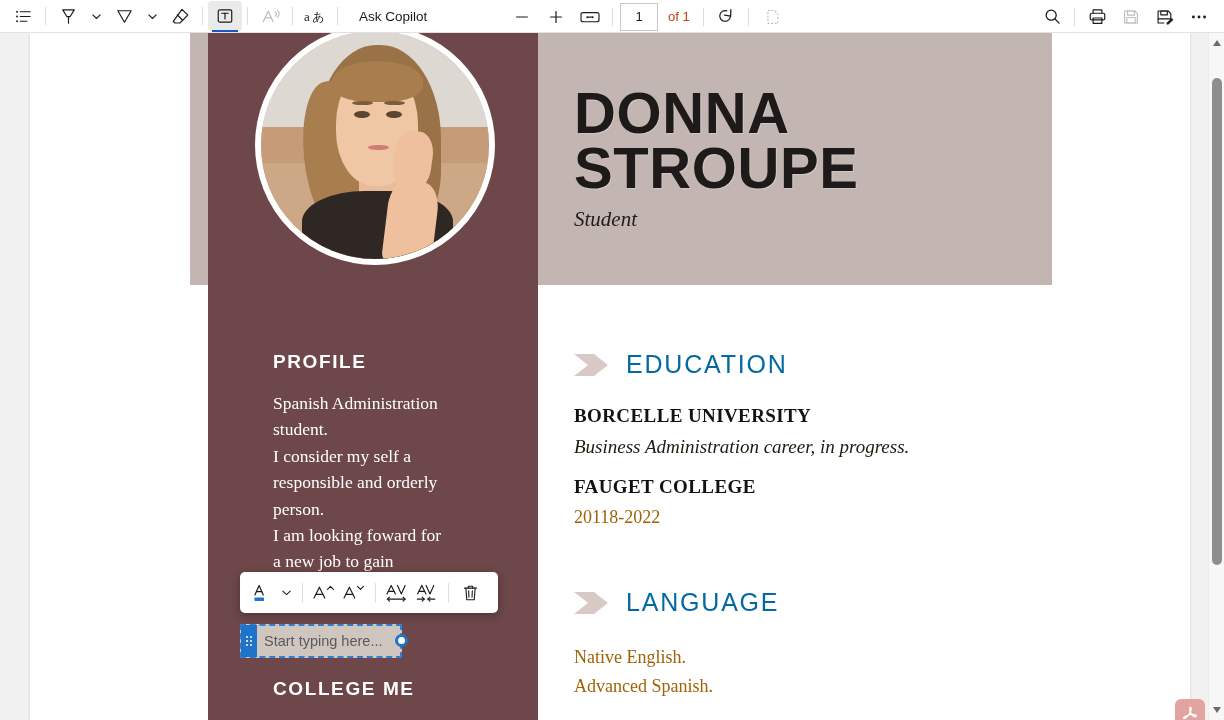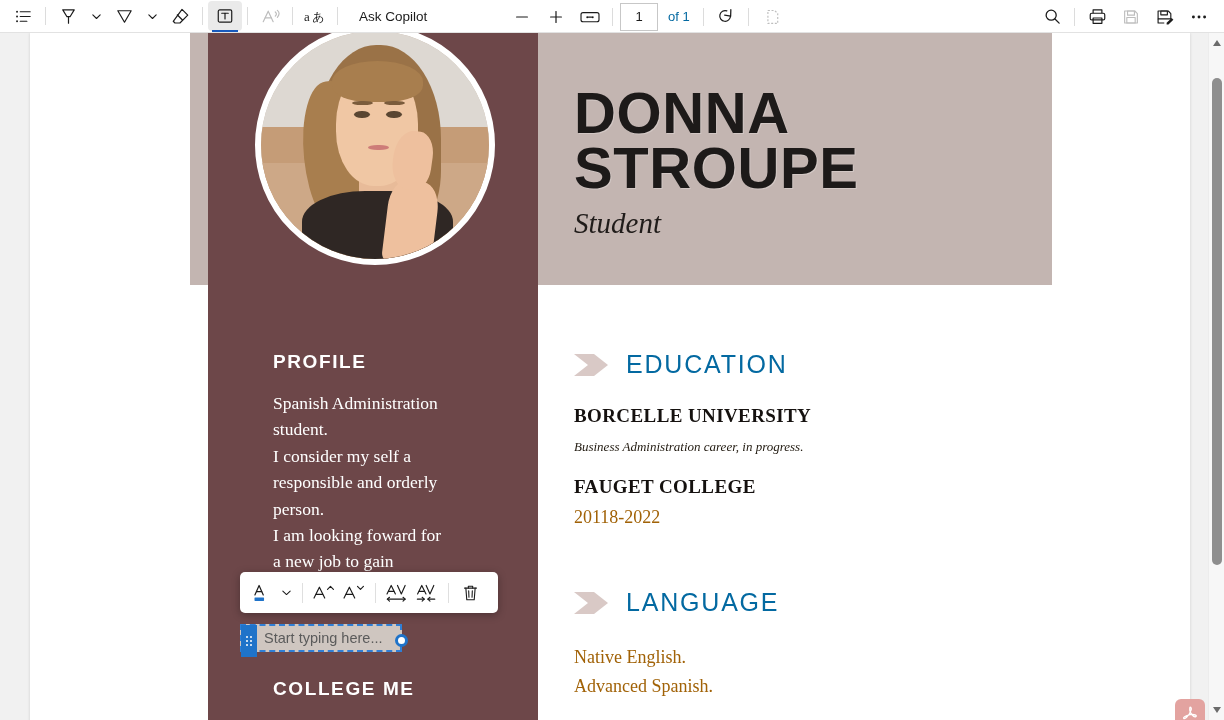--- a/index.html
+++ b/index.html
@@ -41,21 +41,21 @@
     height: 26px; padding: 0 10px; display: flex; align-items: center;
     font-size: 13.5px; color: #1b1b1b; border-radius: 4px; cursor: pointer;
     margin-left: 6px;
   }
 
   .pagebox {
     width: 38px; height: 28px; border: 1px solid #c7c7c7; background: #fff;
     display: flex; align-items: center; justify-content: center;
     font-size: 13px; color: #1b1b1b; margin: 0 2px; cursor: text;
   }
-  .oflabel { font-size: 13px; color: #0369a1; padding: 0 8px; text-align: center; }
+  .oflabel { font-size: 13px; color: #c2410c; padding: 0 8px; text-align: center; }
 
   .icon-svg { display: block; }
 
   
   .docarea {
     position: absolute; left: 0; top: 33px; width: 1224px; height: 687px;
     background: #f1f1f1; overflow: hidden;
   }
   .page {
     position: absolute; left: 30px; top: 0px;
@@ -117,37 +117,37 @@
   .sec-title-right {
     font-family: "Liberation Sans", sans-serif;
     font-weight: 400; font-size: 25px; letter-spacing: 1.8px; color: #0369a1;
   }
   .r-sub {
     font-family: "Liberation Serif", serif;
     font-weight: 700; font-size: 19px; letter-spacing: 0.4px; color: #15110f;
   }
   .r-text {
     font-family: "Liberation Serif", serif;
-    font-style: italic; font-size: 13px; line-height: 27px; color: #20190f;
+    font-style: italic; font-size: 19px; line-height: 27px; color: #20190f;
   }
   .r-plain {
     font-family: "Liberation Serif", serif;
     font-size: 18px; line-height: 29px; color: #a16207;
   }
   .name-block {
     position: absolute; left: 544px; top: 52px; width: 460px;
   }
   .name-line {
     font-family: "Liberation Sans", sans-serif; font-weight: 700;
     font-size: 58px; line-height: 55px; letter-spacing: 0.6px; color: #1d1a19;
     text-shadow: 1px 1px 0 rgba(255,255,255,0.25);
   }
   .role-line {
     font-family: "Liberation Serif", serif; font-style: italic;
-    font-size: 29px; color: #201c1a; margin-top: 12px;
+    font-size: 21px; color: #201c1a; margin-top: 12px;
   }
 
   
   .fmt-bar {
     position: absolute; left: 240px; top: 539px;
     width: 258px; height: 41px;
     background: #ffffff; border-radius: 5px;
     box-shadow: 0 2px 9px rgba(0,0,0,0.30);
     display: flex; align-items: center; padding: 0 6px;
     z-index: 40;
@@ -158,21 +158,21 @@
   }
   .fbtn.tiny { width: 20px; }
   .fsep { width: 1px; height: 20px; background: #dfdfdf; margin: 0 6px; }
 
   
   .tbox-wrap {
     position: absolute; left: 240px; top: 591px;
     width: 162px; height: 34px; z-index: 35;
   }
   .tbox-body {
-    position: absolute; left: 0; top: 0; width: 162px; height: 28px;
+    position: absolute; left: 0; top: 0; width: 162px; height: 34px;
     background: #cfc6c0;
     border: 2px dashed #2f7fd6;
     display: flex; align-items: center;
   }
   .tbox-ph {
     font-family: "Liberation Sans", sans-serif;
     font-size: 14.5px; color: #5b5b5b; padding-left: 22px;
     white-space: nowrap;
   }
   .tbox-handle {

